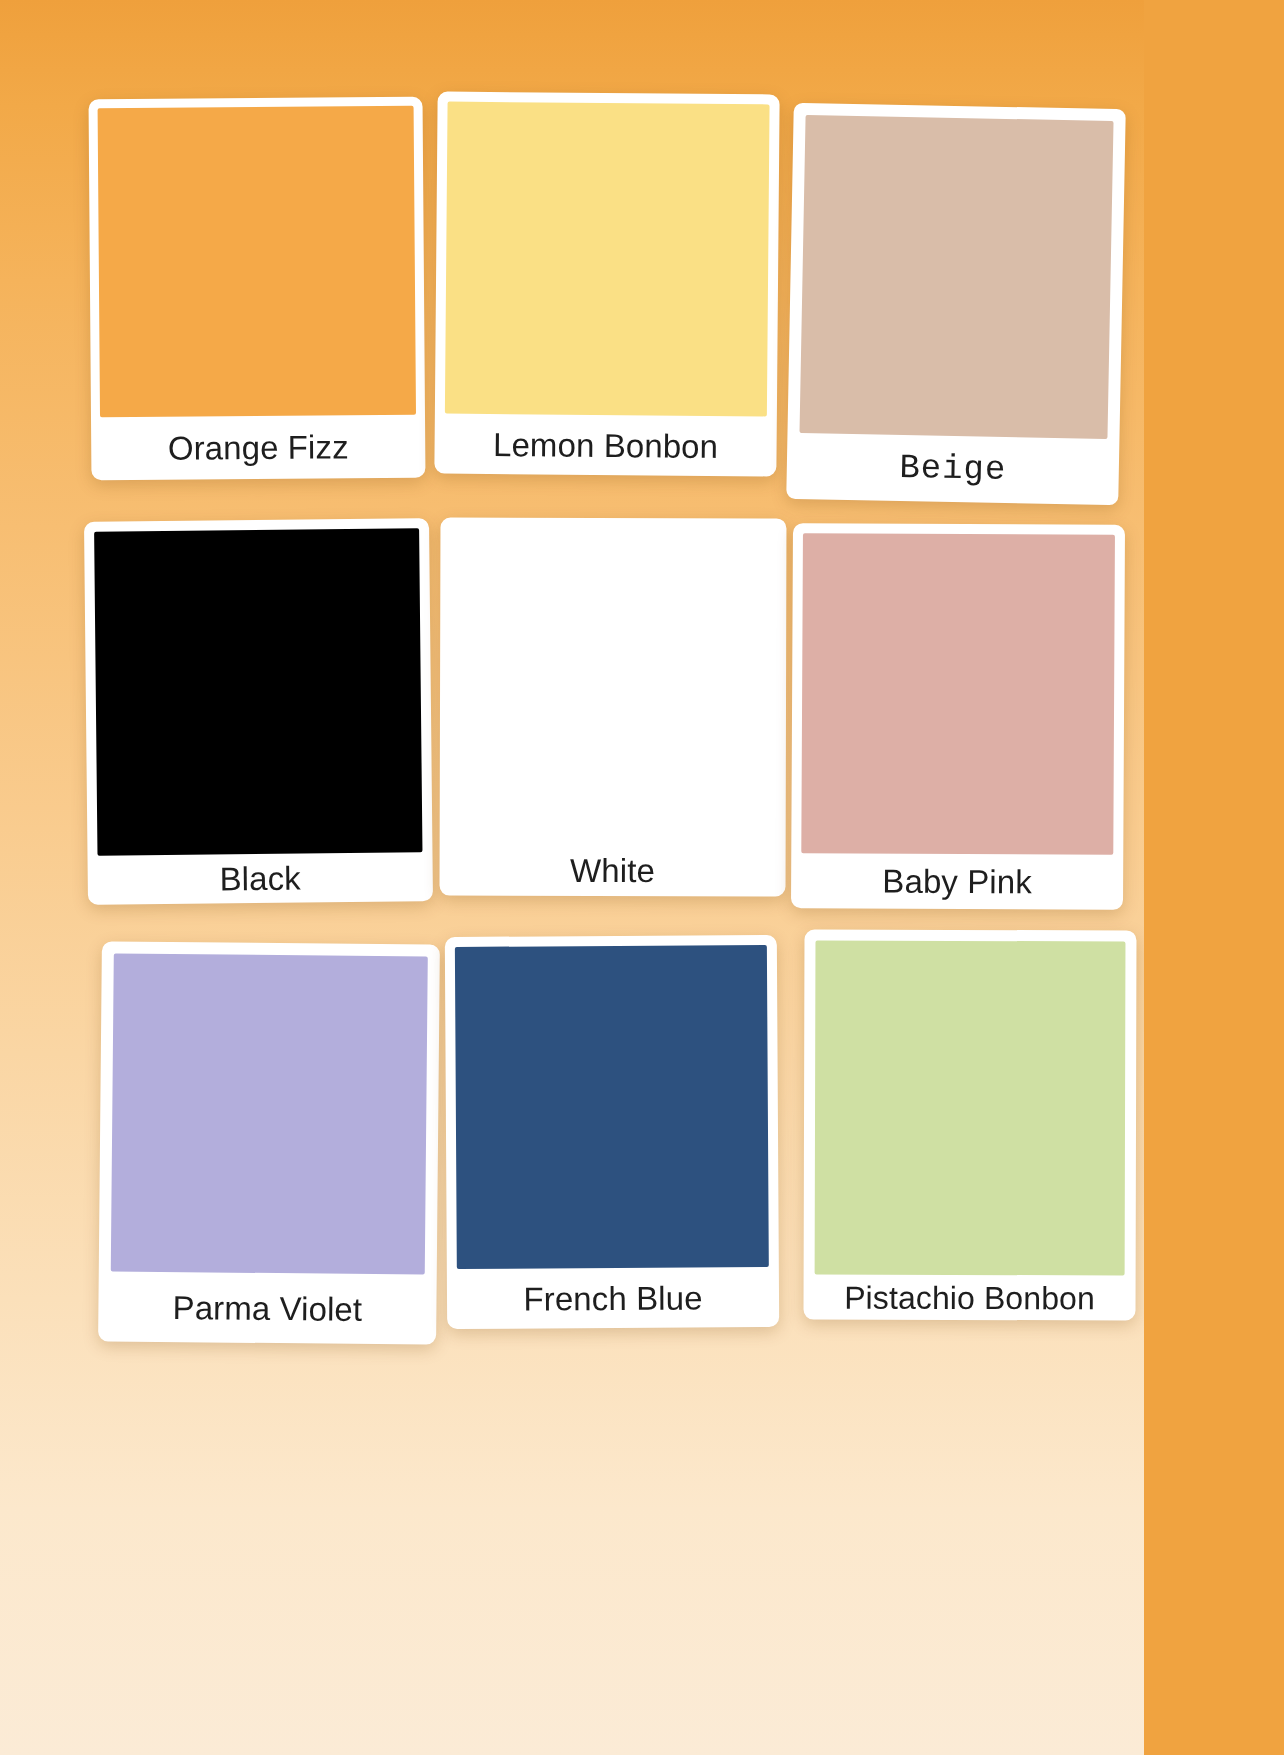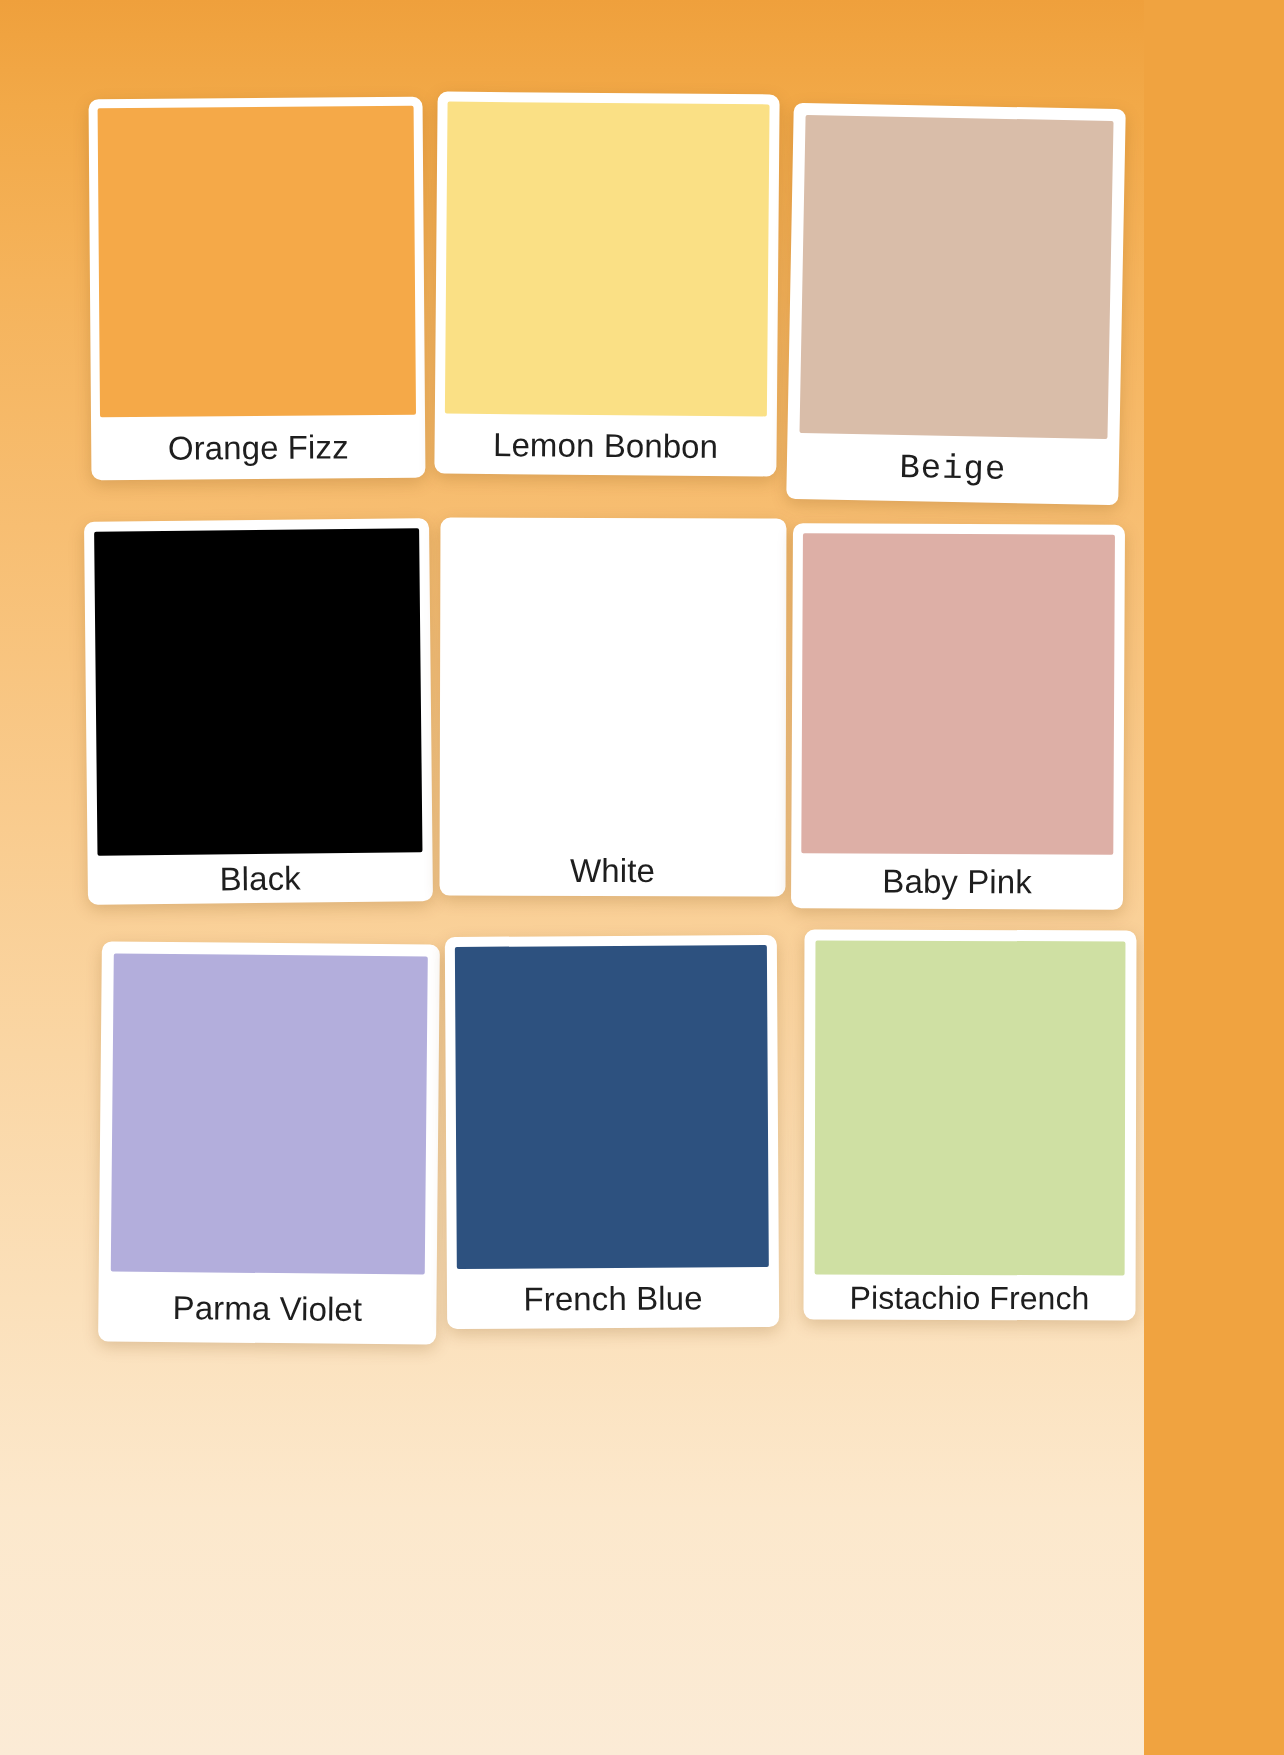--- a/index.html
+++ b/index.html
@@ -187,17 +187,17 @@
       <span class="swatch-label" style="color: rgb(30, 30, 30);">Parma Violet</span>
     </div>
 
     <div class="swatch-card" id="card-french-blue" style="background: rgb(255, 255, 255);">
       <span class="swatch-chip" style="background-color: rgb(45, 81, 127);"></span>
       <span class="swatch-label" style="color: rgb(30, 30, 30);">French Blue</span>
     </div>
 
     <div class="swatch-card" id="card-pistachio-green" style="background: rgb(255, 255, 255);">
       <span class="swatch-chip" style="background-color: rgb(207, 224, 163);"></span>
-      <span class="swatch-label" style="color: rgb(30, 30, 30);">Pistachio French</span>
+      <span class="swatch-label" style="color: rgb(30, 30, 30);">Pistachio Bonbon</span>
     </div>
 
   </div>
 </div>
 
 </body></html>

